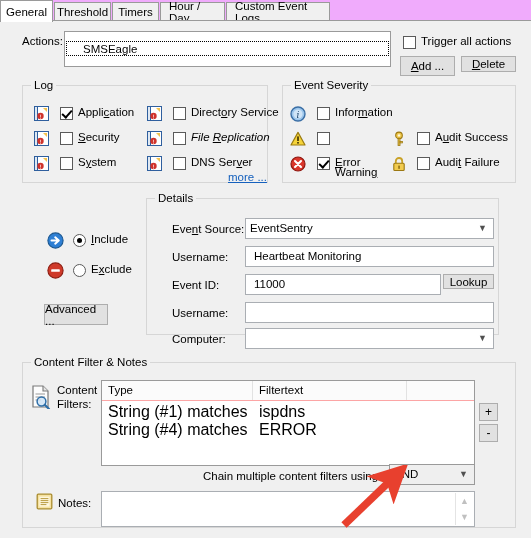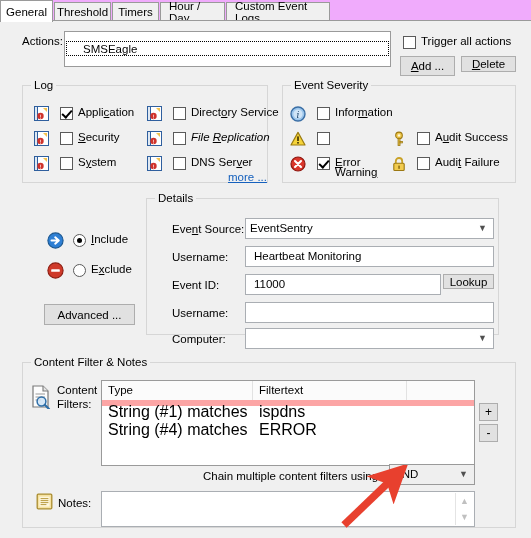--- a/index.html
+++ b/index.html
@@ -105,21 +105,21 @@
     font-size:11.5px;cursor:pointer;
   }
 
   
   .grid{
     position:absolute;box-sizing:border-box;background:#fff;
     border:1px solid #9a9a9a;overflow:hidden;
   }
   .grid-head{
     position:absolute;left:0;top:0;right:0;height:19px;
-    background:#fbfbfb;border-bottom:6px solid #fca5a5;text-decoration:underline;
+    background:#fbfbfb;border-bottom:1px solid #fca5a5;text-decoration:underline;
   }
   .grid-head .hc{
     position:absolute;top:0;height:19px;line-height:19px;
     font-size:11.5px;padding-left:6px;color:#000;
   }
   .grid-head .sep{position:absolute;top:0;width:1px;height:19px;background:#e2e2e2;}
   .grid-row{position:absolute;left:0;right:0;height:17px;}
   .grid-row .c{
     position:absolute;top:0;height:17px;line-height:17px;
     font-size:16px;padding-left:6px;color:#000;white-space:nowrap;
@@ -326,21 +326,21 @@
 
   <div class="ico" style="left:47px;top:262px;width:17px;height:17px;">
     <svg width="17" height="17" viewBox="0 0 17 17">
         <circle cx="8.5" cy="8.5" r="7.6" fill="#cf3a2a" stroke="#8c1c10" stroke-width="1.1"></circle>
         <rect x="4.2" y="7.3" width="8.6" height="2.5" rx="0.6" fill="#fff"></rect>
       </svg>
   </div>
   <div class="rb" style="left:73px;top:264px;"></div>
   <div class="lbl" style="left:91px;top:263px;">E<u>x</u>clude</div>
 
-  <div class="btn" style="left:44px;top:304px;width:91px;height:21px;">
+  <div class="btn" style="left:44px;top:304px;width:64px;height:21px;">
       <span>Advanced ...</span>
     </div>
 
   <div class="grp" style="left:146px;top:198px;width:353px;height:137px;padding-left:24px;">
     <div class="grp-title">Details</div>
   </div>
 
   <div class="lbl" style="left:172px;top:223px;">Eve<u>n</u>t Source:</div>
   <div class="combo" style="left:245px;top:218px;width:249px;height:21px;">
     <span>EventSentry</span>

